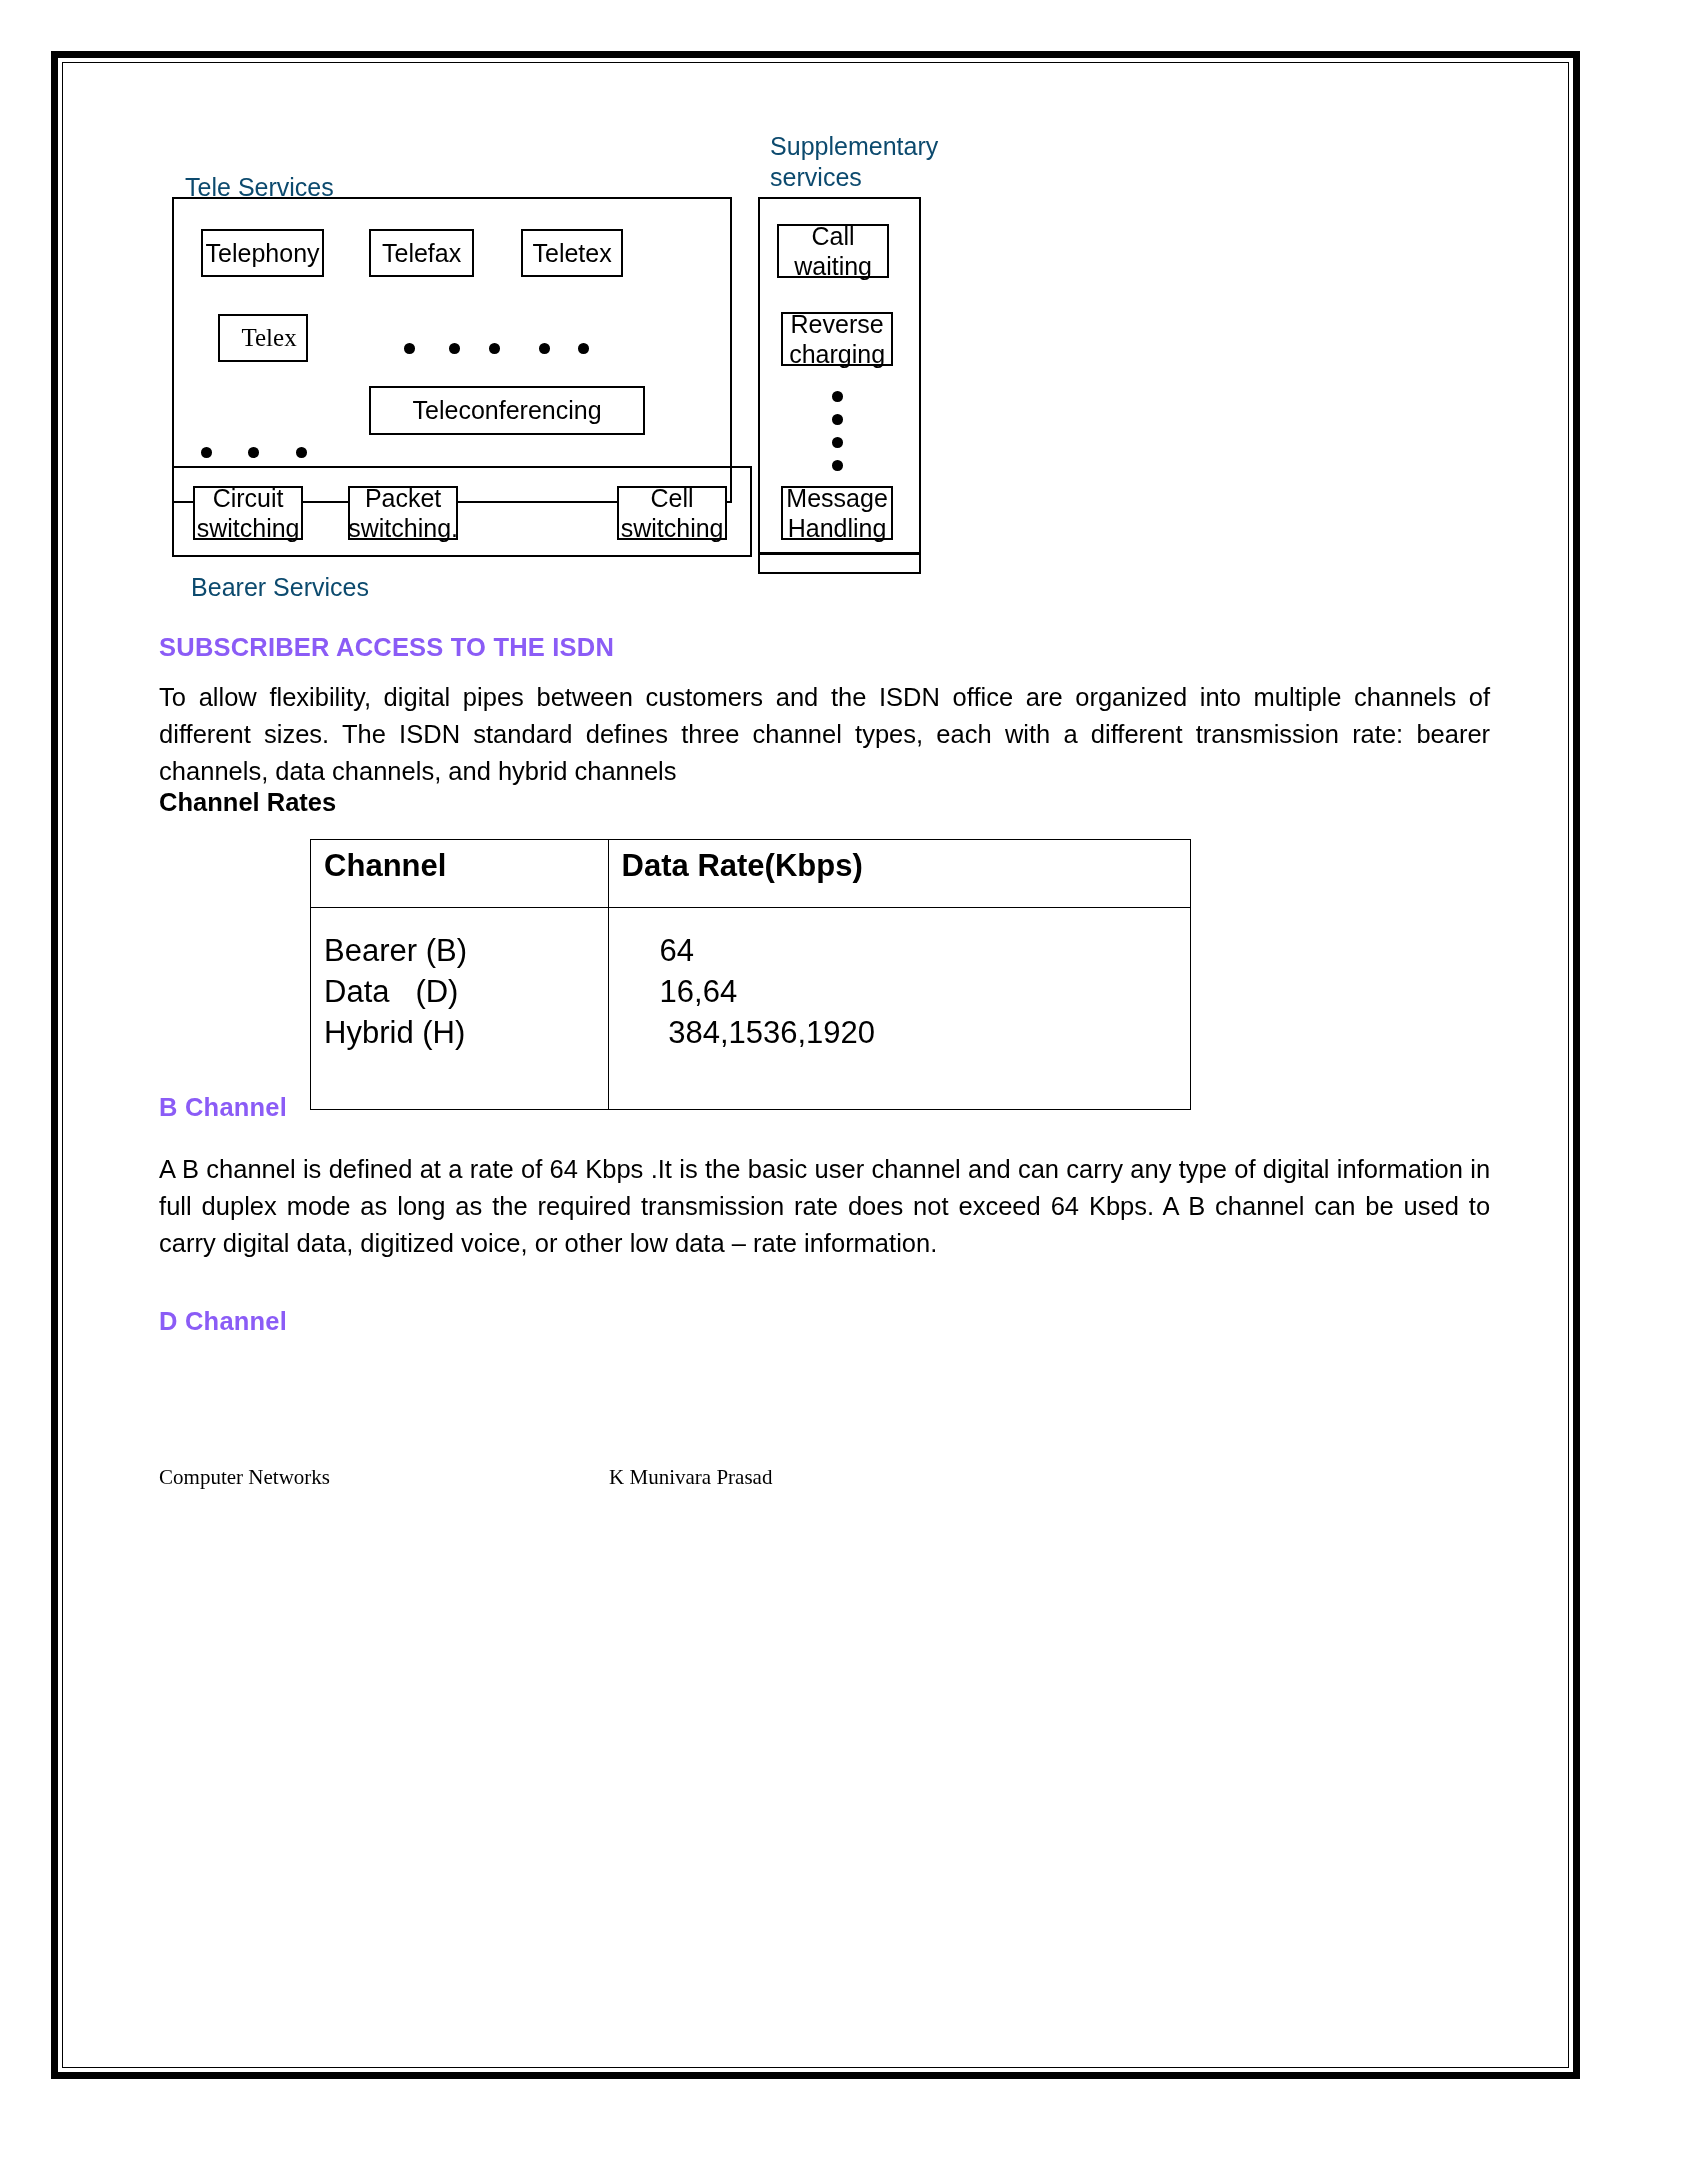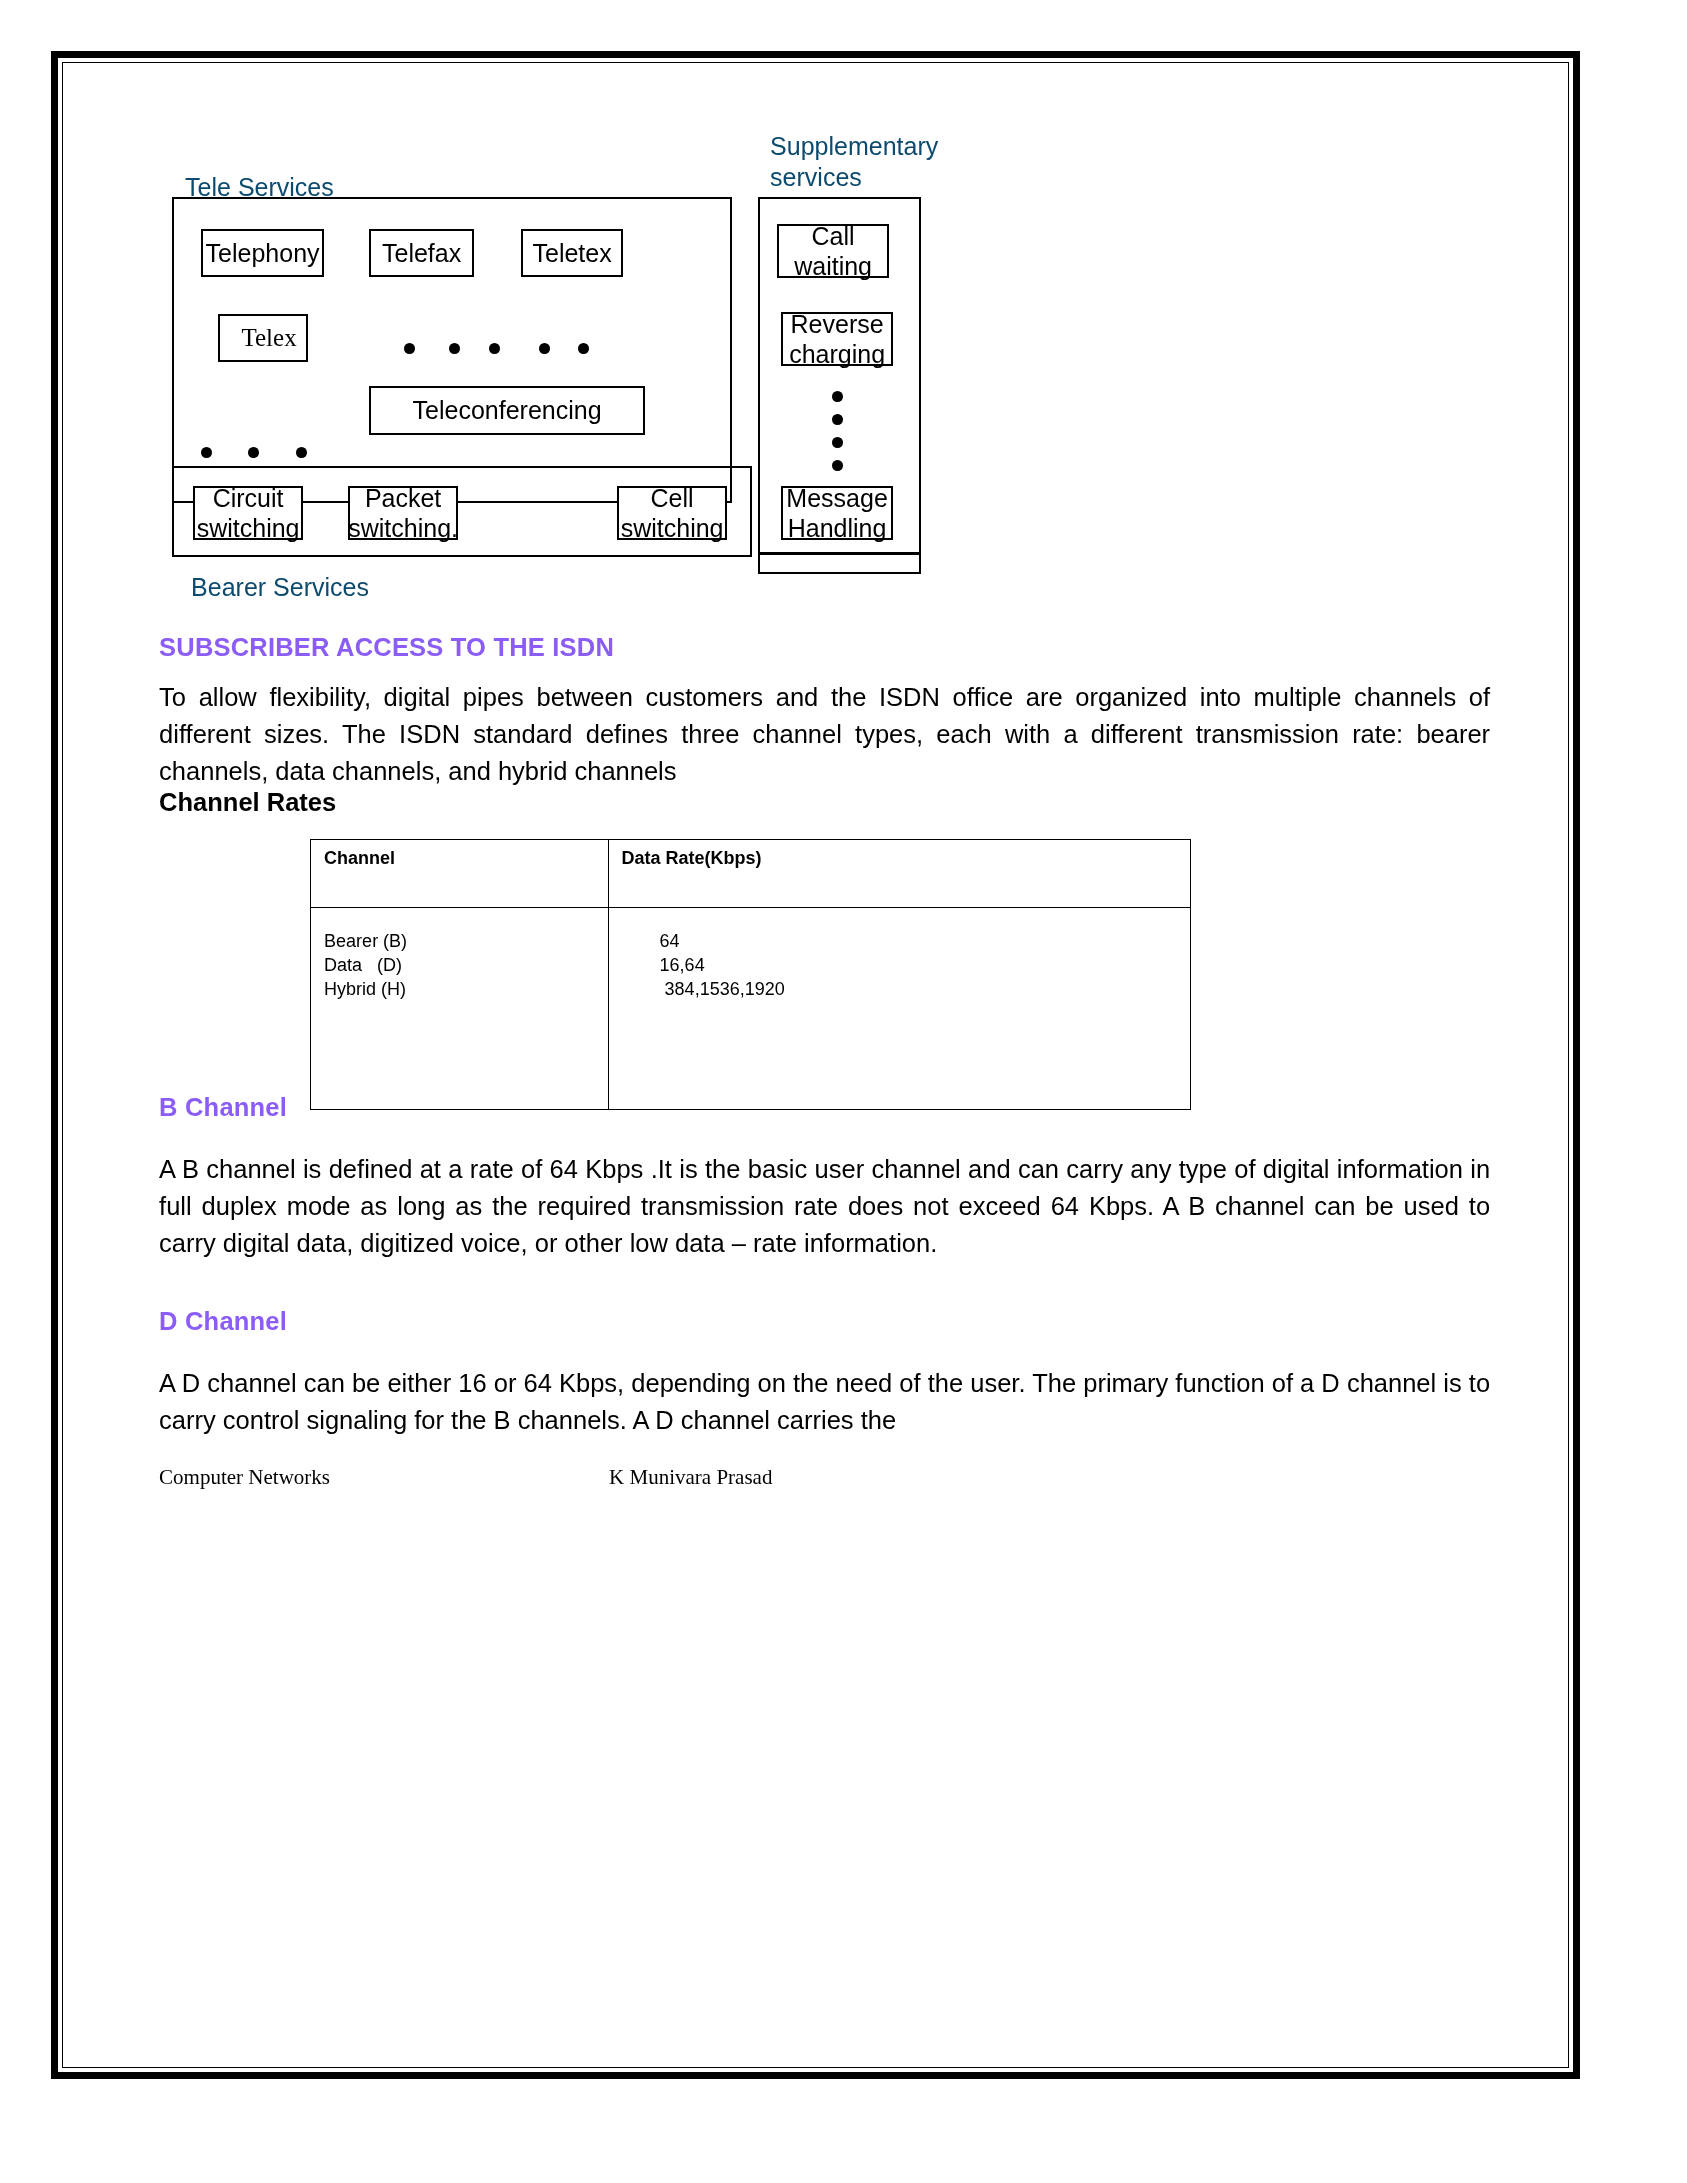--- a/index.html
+++ b/index.html
@@ -100,21 +100,21 @@
     color: #000;
     line-height: 1.45;
     text-align: justify;
     text-justify: inter-word;
   }
 
   
   .rates-table {
     position: absolute;
     border-collapse: collapse;
-    font-size: 18px;
+    font-size: 31px;
     color: #000;
   }
   .rates-table th,
   .rates-table td {
     border: 1.6px solid #000;
     text-align: left;
     vertical-align: top;
     padding: 8.2px 11.5px 8.2px 13px;
   }
   .rates-table thead th { font-weight: bold; height: 51px; }
@@ -226,21 +226,20 @@
         </tr>
       </tbody>
     </table>
 
     <div class="heading-red" style="left:96px;top:1030px;">B Channel</div>
 
     <div class="para" style="left:96px;top:1088px;width:1331px;">A B channel is defined at a rate of 64 Kbps  .It is the basic user channel and can carry any type of digital information in full duplex mode as long as the required transmission rate does not exceed 64 Kbps. A B channel can be used to carry digital data, digitized voice, or other low data – rate information.</div>
 
     <div class="heading-red" style="left:96px;top:1244px;">D Channel</div>
 
-    <div class="para" style="left:96px;top:1302px;width:1331px;">A D channel can be either 16 or 64 Kbps, depending on the need of the user. The primary function of a D channel is to carry control signaling for the B channels. A D channel carries the</div>
 
     <div class="footer" style="left:96px;top:1402px;">Computer Networks</div>
 
     <div class="footer" style="left:546px;top:1402px;">K Munivara Prasad</div>
 
   </div>
 </div>
 
 
 </body></html>

